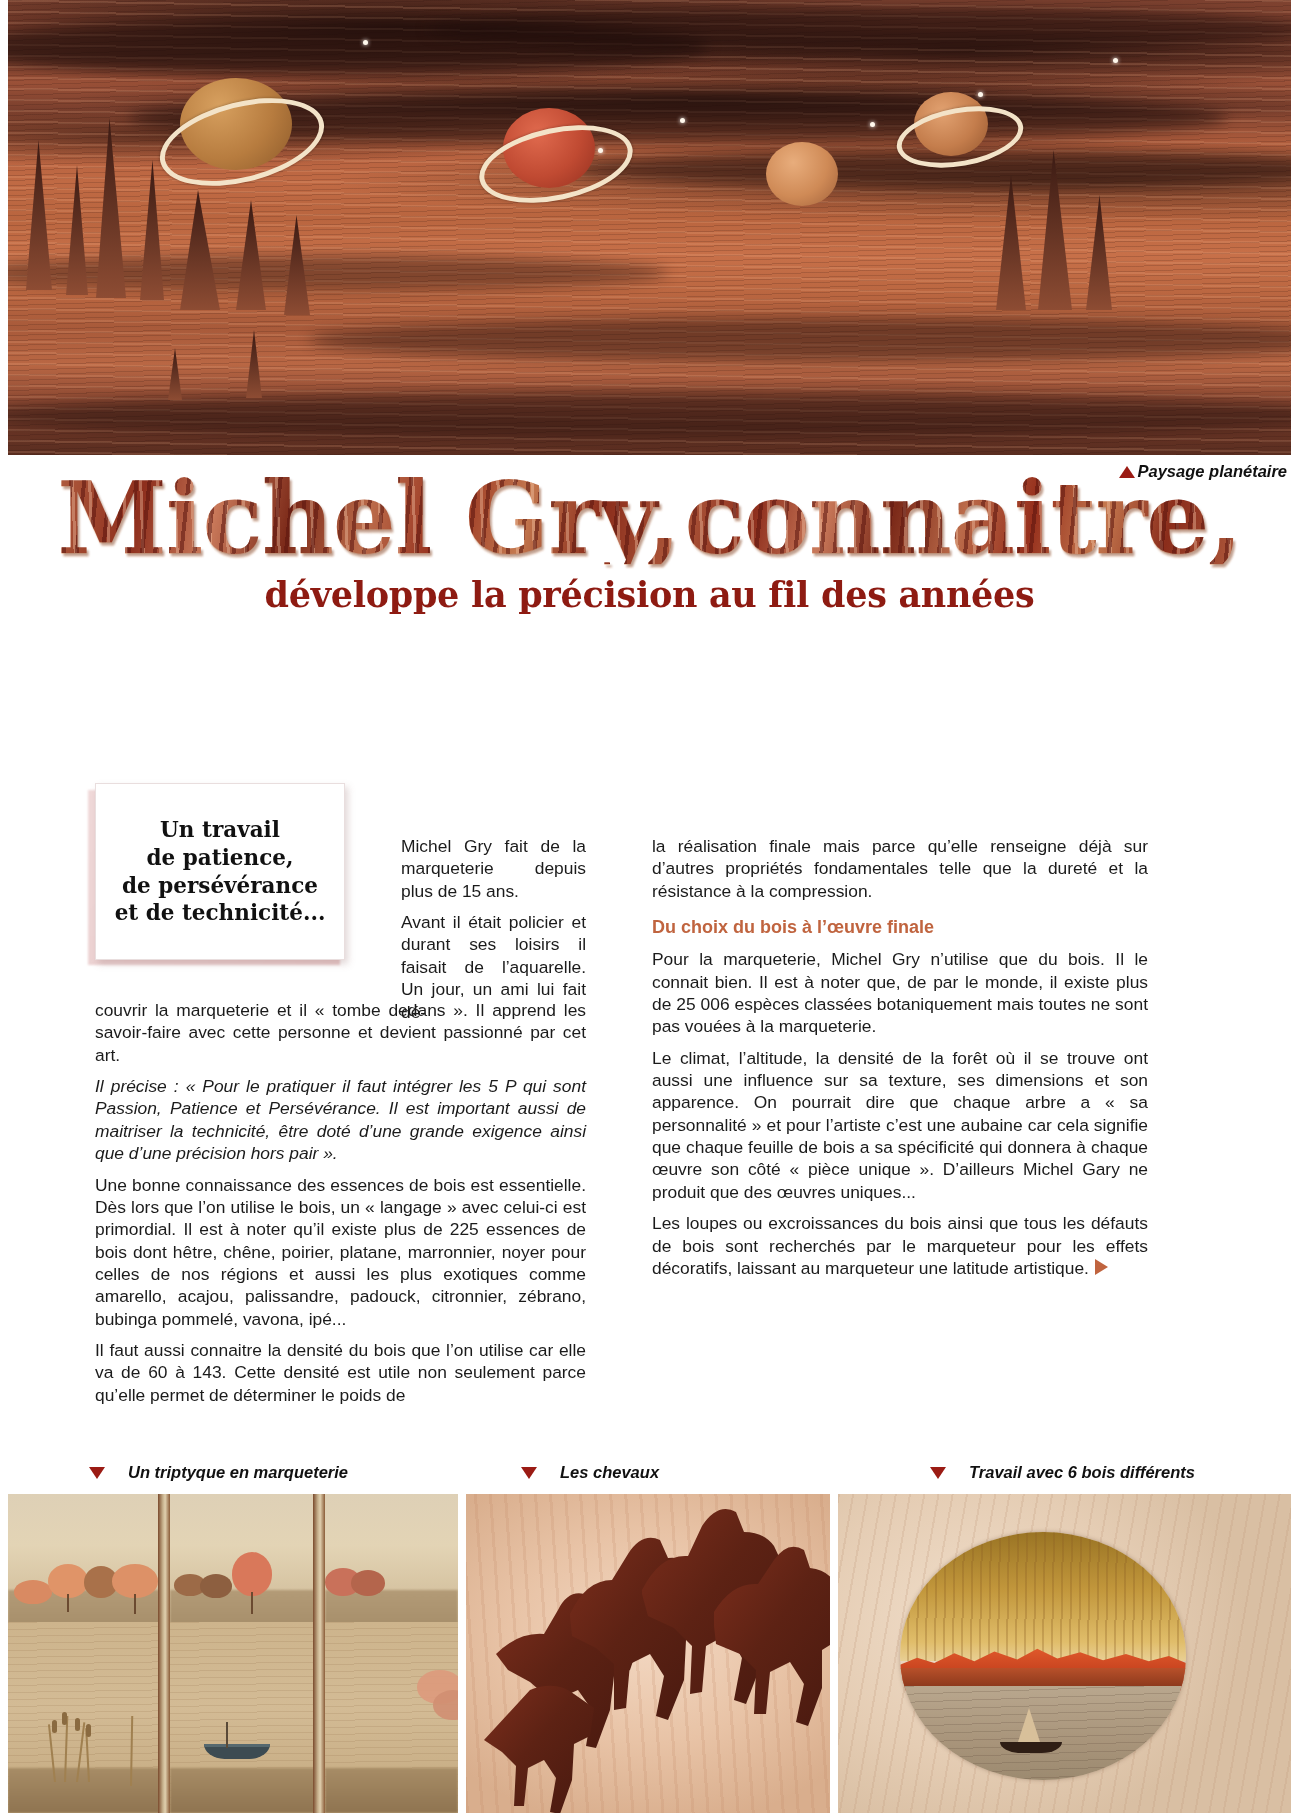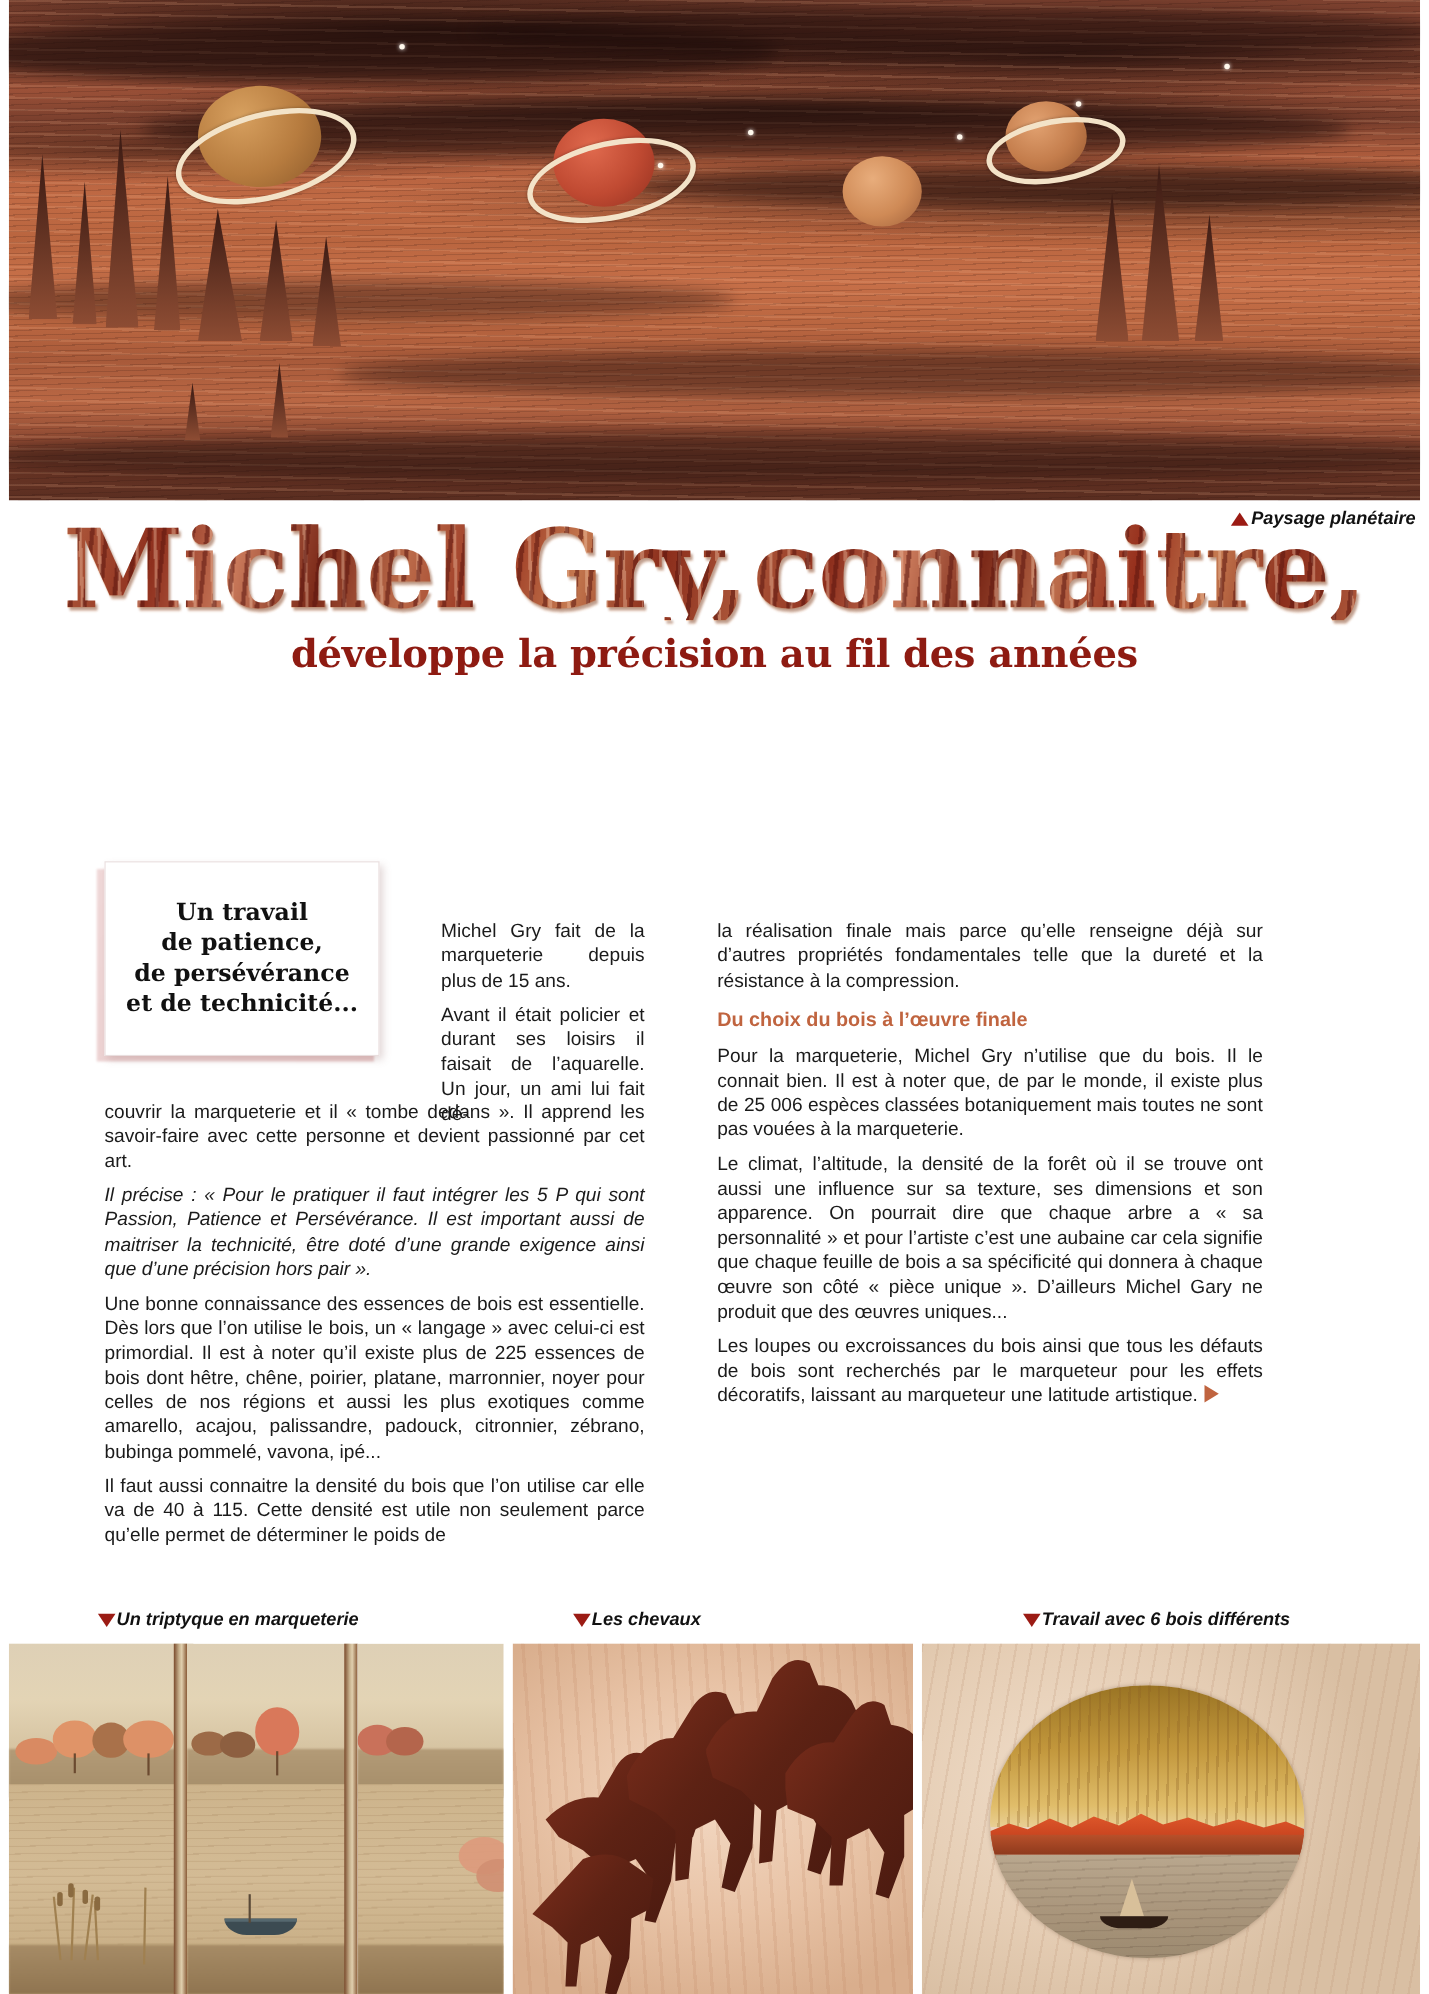--- a/index.html
+++ b/index.html
@@ -121,21 +121,21 @@
   }
   .endmark{
     display:inline-block;width:0;height:0;vertical-align:-1px;margin-left:6px;
     border-top:8px solid transparent;border-bottom:8px solid transparent;
     border-left:13px solid #c0643f;
   }
 
   
   .cap-row{position:absolute;top:1463px;left:0;width:1299px;height:26px;}
   .cap{
-    position:absolute;display:flex;align-items:center;gap:1px;
+    position:absolute;display:flex;align-items:center;gap:23px;
     font-size:16.5px;font-style:italic;font-weight:700;color:#111;white-space:nowrap;
   }
   .tri-dn{
     width:0;height:0;border-left:8px solid transparent;border-right:8px solid transparent;
     border-top:12px solid #9b1b14;
   }
   .cap-a{left:89px;}
   .cap-b{left:521px;}
   .cap-c{left:930px;}
 
@@ -274,21 +274,21 @@
 
 <div class="col colA-top">
     <p>Michel Gry fait de la marqueterie depuis plus de 15 ans.</p>
     <p>Avant il était policier et durant ses loisirs il faisait de l’aquarelle. Un jour, un ami lui fait dé-</p>
   </div>
 
 <div class="col colA-full">
     <p>couvrir la marqueterie et il « tombe dedans ». Il apprend les savoir-faire avec cette personne et devient passionné par cet art.</p>
     <p class="ital">Il précise  : « Pour le pratiquer il faut intégrer les 5 P qui sont Passion, Patience et Persévérance. Il est important aussi de maitriser la technicité, être doté d’une grande exigence ainsi que d’une précision hors pair ».</p>
     <p>Une bonne connaissance des essences de bois est essentielle. Dès lors que l’on utilise le bois, un « langage » avec celui-ci est primordial. Il est à noter qu’il existe plus de 225 essences de bois dont hêtre, chêne, poirier, platane, marronnier, noyer pour celles de nos régions et aussi les plus exotiques comme amarello, acajou, palissandre, padouck, citronnier, zébrano, bubinga pommelé, vavona, ipé...</p>
-    <p>Il faut aussi connaitre la densité du bois que l’on utilise car elle va de 40 à 115. Cette densité est utile non seulement parce qu’elle permet de déterminer le poids de</p>
+    <p>Il faut aussi connaitre la densité du bois que l’on utilise car elle va de 60 à 143. Cette densité est utile non seulement parce qu’elle permet de déterminer le poids de</p>
   </div>
 
 <div class="col colB">
   <div>
       <p>la réalisation finale mais parce qu’elle renseigne déjà sur d’autres propriétés fondamentales telle que la dureté et la résistance à la compression.</p>
     </div>
   <div class="sec-head">Du choix du bois à l’œuvre finale</div>
   <div>
       <p>Pour la marqueterie, Michel Gry n’utilise que du bois. Il le connait bien. Il est à noter que, de par le monde, il existe plus de 25 006 espèces classées botaniquement mais toutes ne sont pas vouées à la marqueterie.</p>
       <p>Le climat, l’altitude, la densité de la forêt où il se trouve ont aussi une influence sur sa texture, ses dimensions et son apparence. On pourrait dire que chaque arbre a « sa personnalité » et pour l’artiste c’est une aubaine car cela signifie que chaque feuille de bois a sa spécificité qui donnera à chaque œuvre son côté « pièce unique ». D’ailleurs Michel Gary ne produit que des œuvres uniques...</p>

